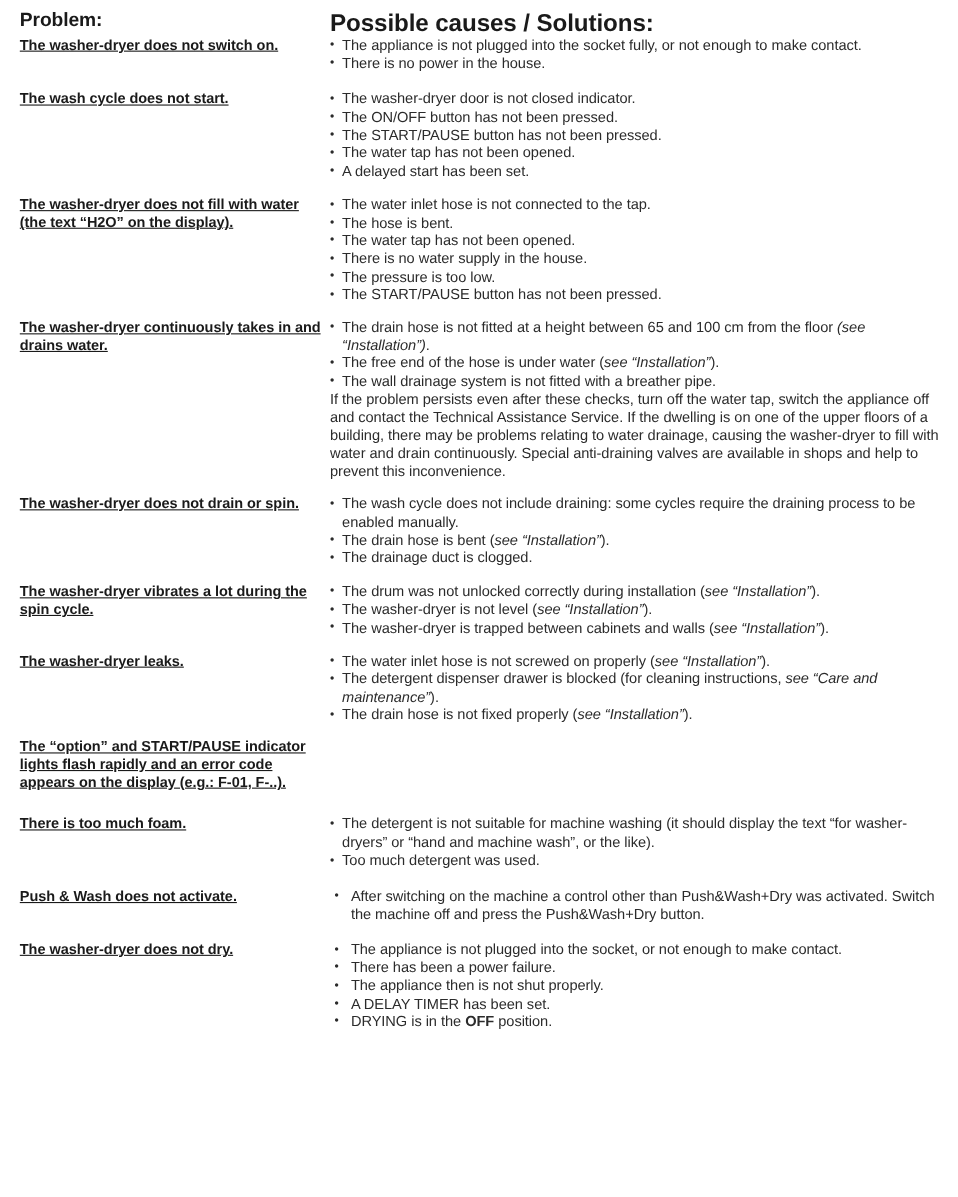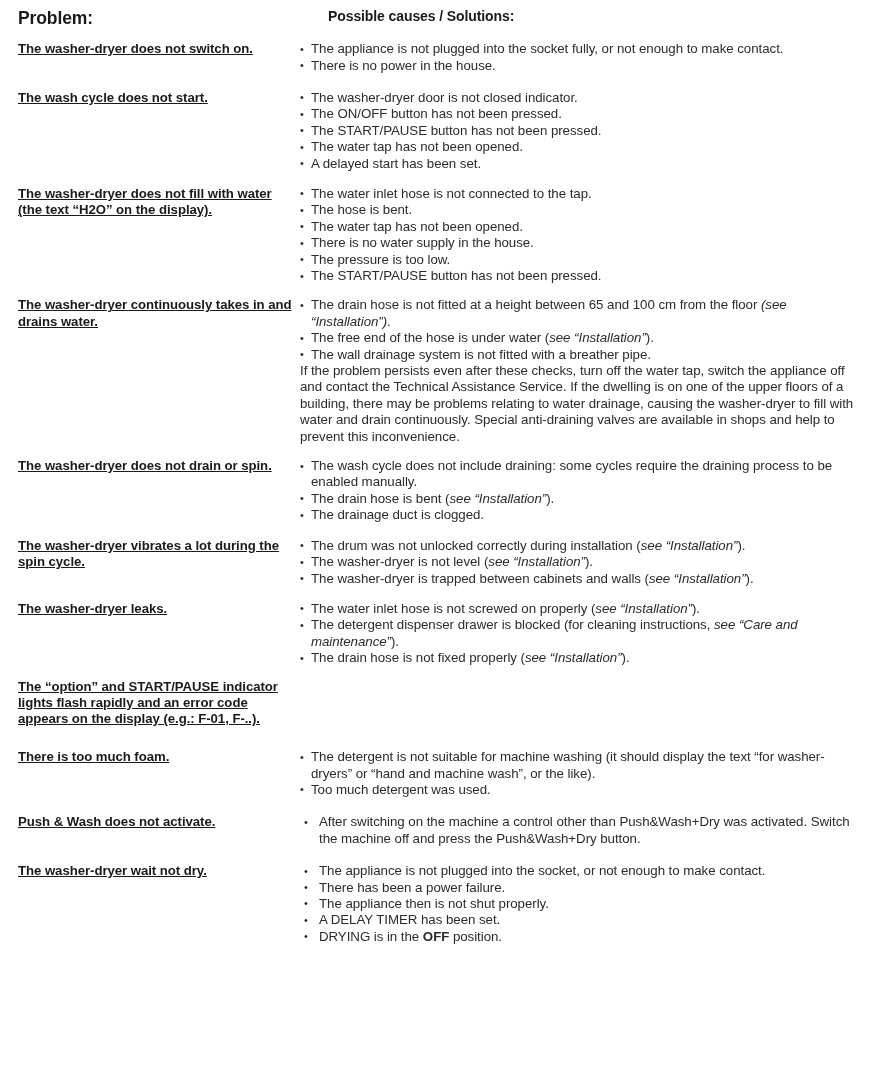--- a/index.html
+++ b/index.html
@@ -21,35 +21,33 @@
     height: 1088px;
     overflow: hidden;
     box-sizing: border-box;
     padding: 8px 6px 0 18px;
   }
 
   
   .header-row {
     display: flex;
     align-items: flex-start;
-    margin-bottom: 13px;
-    gap: 28px;
   }
   .header-problem {
     width: 282px;
     flex: 0 0 282px;
     font-weight: bold;
     font-size: 17.5px;
     letter-spacing: -0.1px;
     line-height: 1.15;
   }
   .header-causes {
     flex: 1 1 auto;
     font-weight: bold;
-    font-size: 14px;
+    font-size: 22px;
     letter-spacing: -0.1px;
     line-height: 1.15;
   }
 
   
   .row {
     display: flex;
     align-items: flex-start;
     width: 100%;
   }
@@ -222,21 +220,21 @@
       <div class="row">
         <div class="col-problem">Push &amp; Wash does not activate.</div>
         <div class="col-solution">
           <ul class="bullets wide">
             <li>After switching on the machine a control other than Push&amp;Wash+Dry was activated. Switch the machine off and press the Push&amp;Wash+Dry button.</li>
           </ul>
         </div>
       </div>
       <div style="height: 16px;"></div>
       <div class="row">
-        <div class="col-problem">The washer-dryer wait not dry.</div>
+        <div class="col-problem">The washer-dryer does not dry.</div>
         <div class="col-solution">
           <ul class="bullets wide">
             <li>The appliance is not plugged into the socket, or not enough to make contact.</li>
             <li>There has been a power failure.</li>
             <li>The appliance then is not shut properly.</li>
             <li>A DELAY TIMER has been set.</li>
             <li>DRYING is in the <span class="b">OFF</span> position.</li>
           </ul>
         </div>
       </div>

